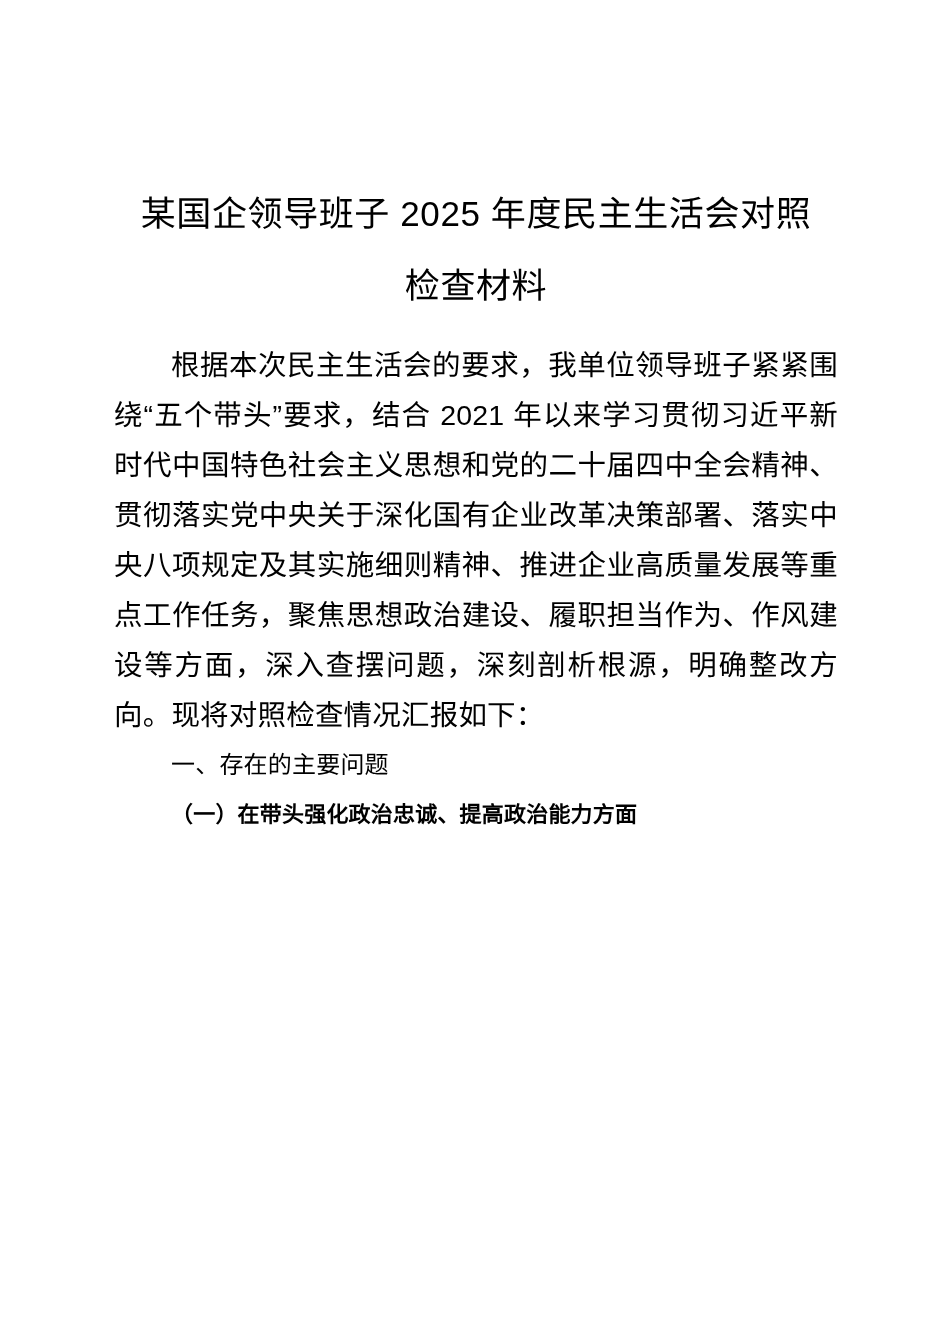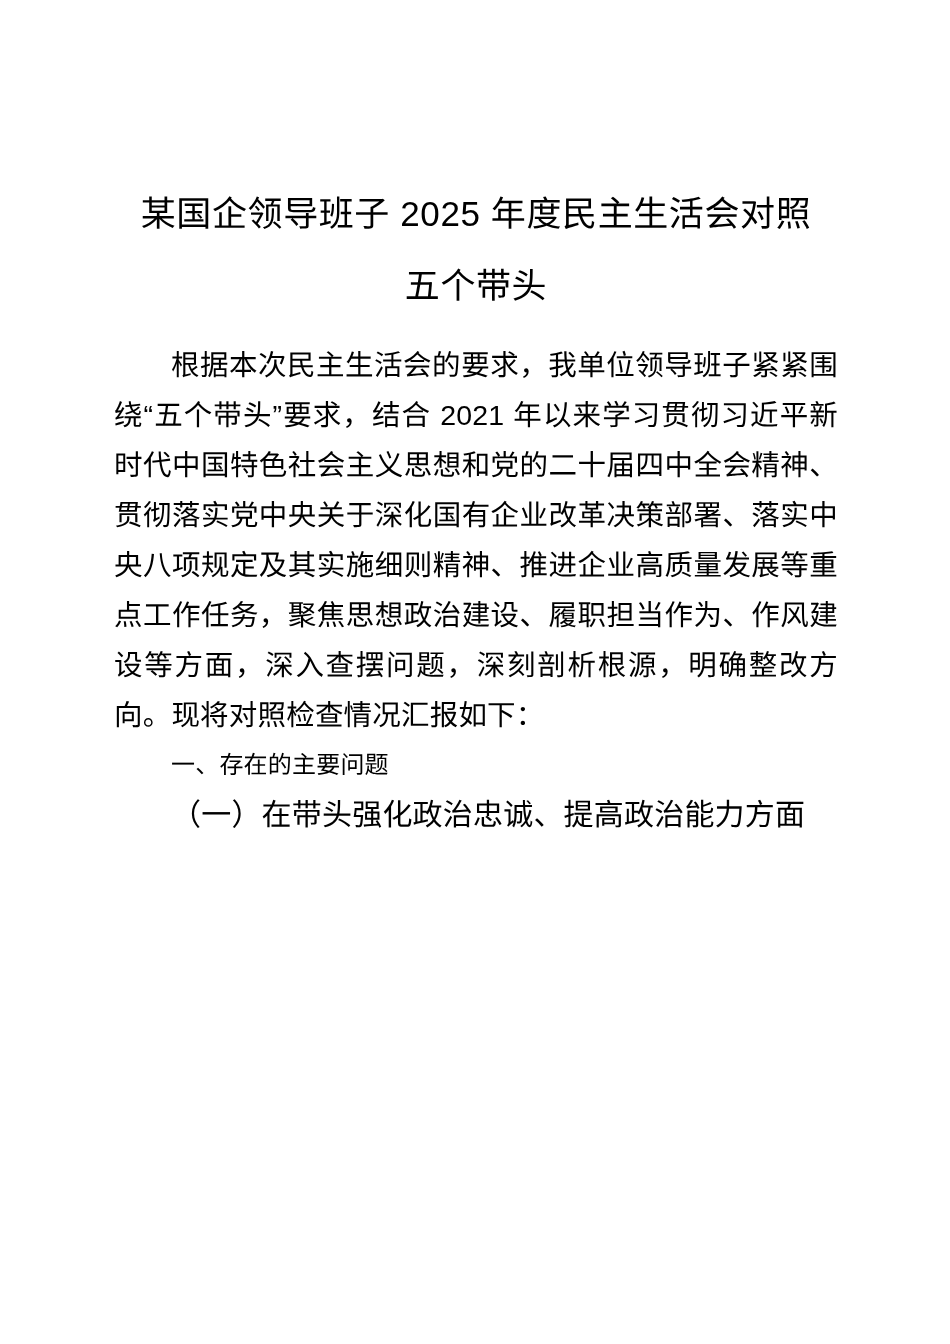--- a/index.html
+++ b/index.html
@@ -68,37 +68,37 @@
     font-weight: 400;
     line-height: 50px;
     text-indent: 57px;
     letter-spacing: 0.2px;
     text-align: left;
   }
 
   
   .subsection-heading {
     margin: 0;
-    font-size: 30px;
-    font-weight: 400;
+    font-size: 22px;
+    font-weight: 700;
     line-height: 50px;
     text-indent: 57px;
     letter-spacing: 0.2px;
     text-align: left;
   }
 </style>
 </head>
 <body>
 
 <div class="page">
   <div class="content">
 
     <h1 class="doc-title">
       <span class="title-line">某国企领导班子 2025 年度民主生活会对照</span>
-      <span class="title-line">五个带头</span>
+      <span class="title-line">检查材料</span>
     </h1>
 
     <p class="para first-body">根据本次民主生活会的要求，我单位领导班子紧紧围绕“五个带头”要求，结合 2021 年以来学习贯彻习近平新时代中国特色社会主义思想和党的二十届四中全会精神、贯彻落实党中央关于深化国有企业改革决策部署、落实中央八项规定及其实施细则精神、推进企业高质量发展等重点工作任务，聚焦思想政治建设、履职担当作为、作风建设等方面，深入查摆问题，深刻剖析根源，明确整改方向。现将对照检查情况汇报如下：</p>
 
     <p class="section-heading">一、存在的主要问题</p>
 
 
     <p class="subsection-heading">（一）在带头强化政治忠诚、提高政治能力方面</p>
 
 

